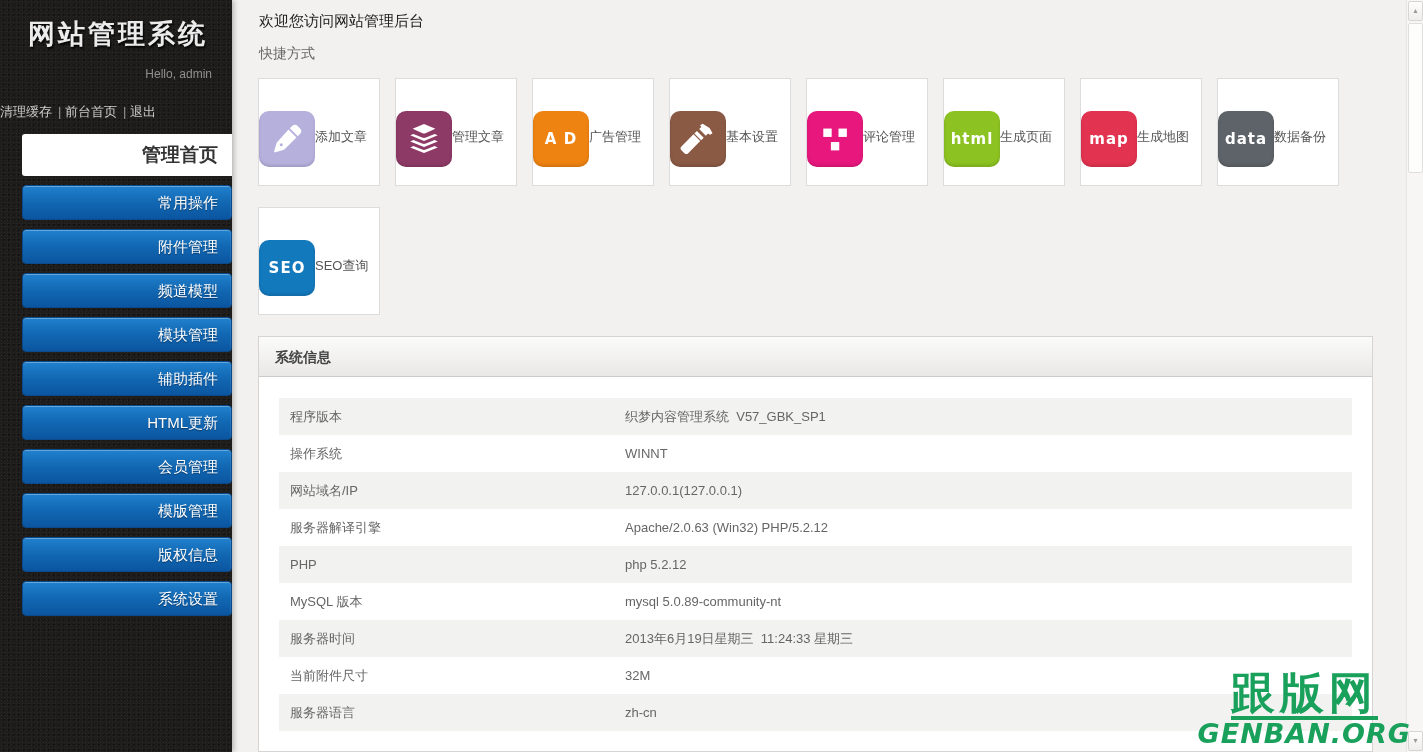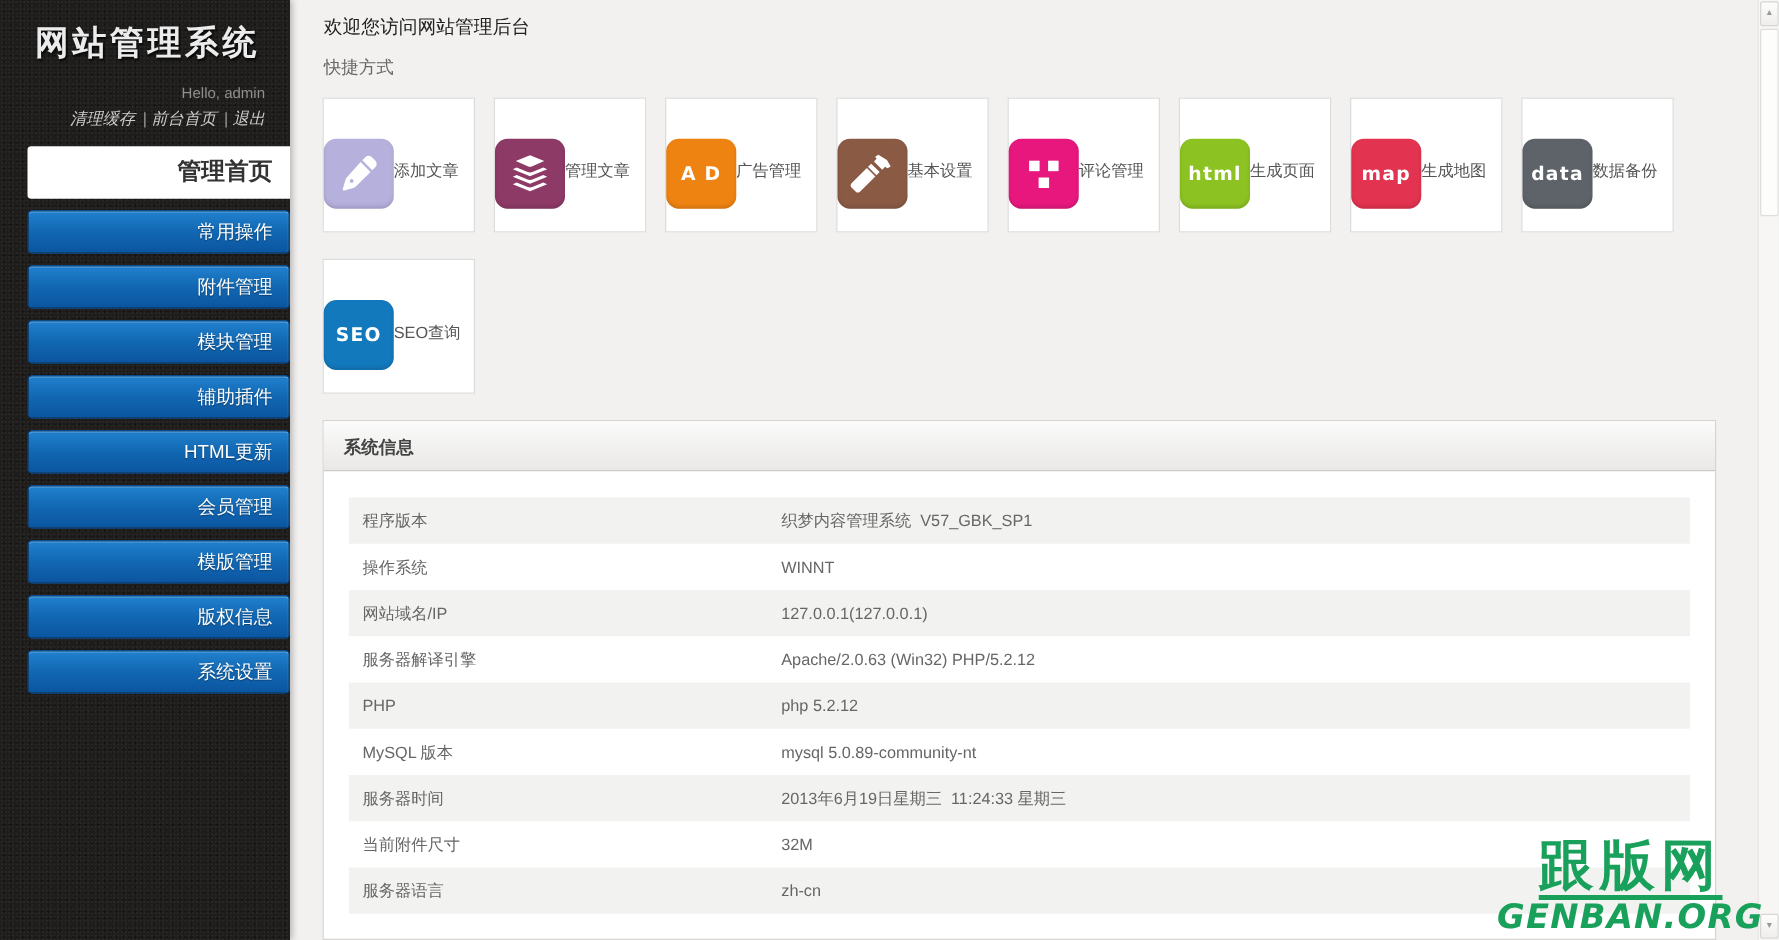--- a/index.html
+++ b/index.html
@@ -23,22 +23,22 @@
   }
   .side-title {
     margin:16px 0 0 28px; font-size:27px; font-weight:bold; color:#ececec;
     letter-spacing:3px; text-shadow:1px 2px 2px rgba(0,0,0,0.9);
   }
   .side-hello {
     margin-top:15px; padding-right:20px; text-align:right;
     color:#8f8f8f; font-size:12px;
   }
   .side-links {
-    margin-top:5px; padding-right:20px; text-align:right;
-    color:#cccccc; font-size:13px;font-style:italic;
+    margin-top:22px; padding-right:20px; 
+    color:#cccccc; font-size:13px;
   }
   .side-links span { cursor:pointer; }
   .side-links span:not(:first-child)::before { content:"| "; color:#9a9a9a; margin-left:6px; }
   .side-active {
     display:block; margin:13px 0 9px 22px; width:210px; height:42px; line-height:34px;
     background:#ffffff; border:0; border-radius:3px 0 0 3px; cursor:pointer;
     text-align:right; padding-right:14px; font-size:19px; font-weight:bold; color:#333;
     font-family:inherit;
   }
   .side-btn {
@@ -136,20 +136,21 @@
     <div class="side-links">
       <span>清理缓存</span><span>前台首页</span><span>退出</span>
     </div>
     <button class="side-active">管理首页</button>
     <nav>
 
         <button class="side-btn">常用操作</button>
 
         <button class="side-btn">附件管理</button>
 
+        <button class="side-btn">频道模型</button>
 
         <button class="side-btn">模块管理</button>
 
         <button class="side-btn">辅助插件</button>
 
         <button class="side-btn">HTML更新</button>
 
         <button class="side-btn">会员管理</button>
 
         <button class="side-btn">模版管理</button>

